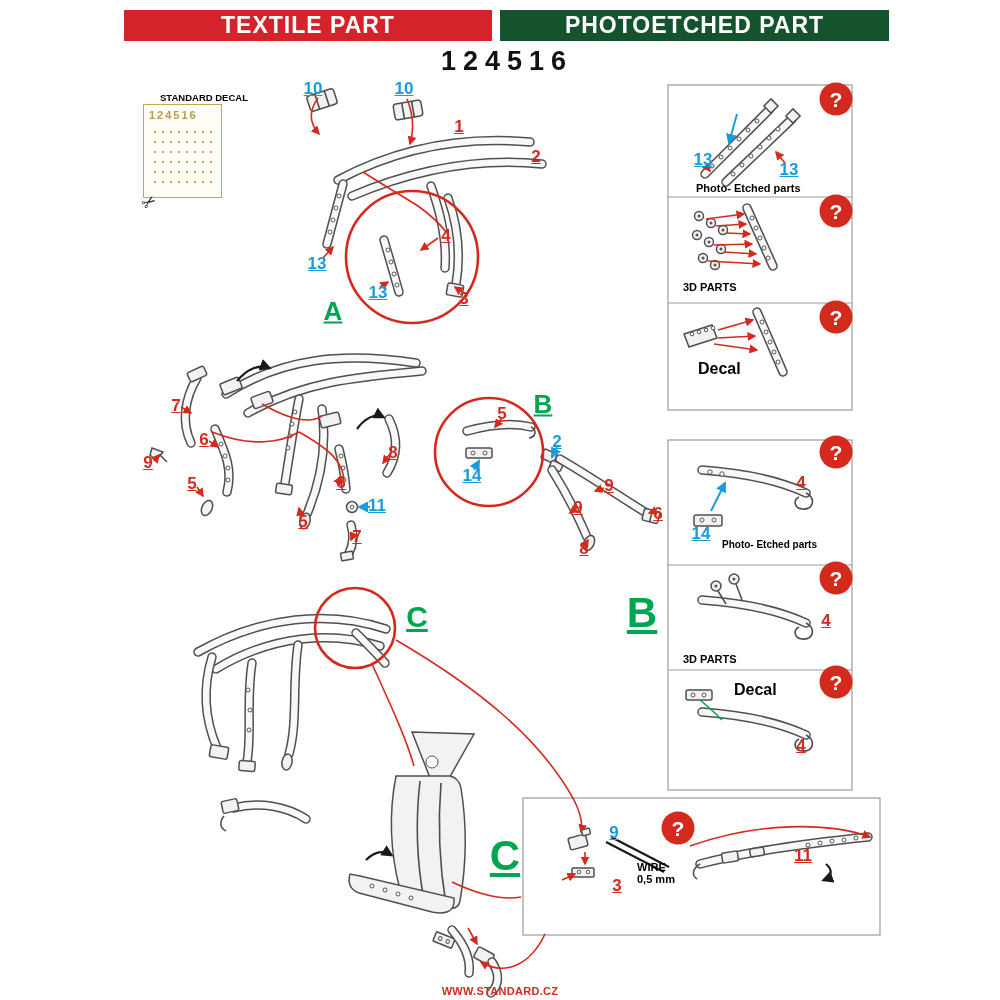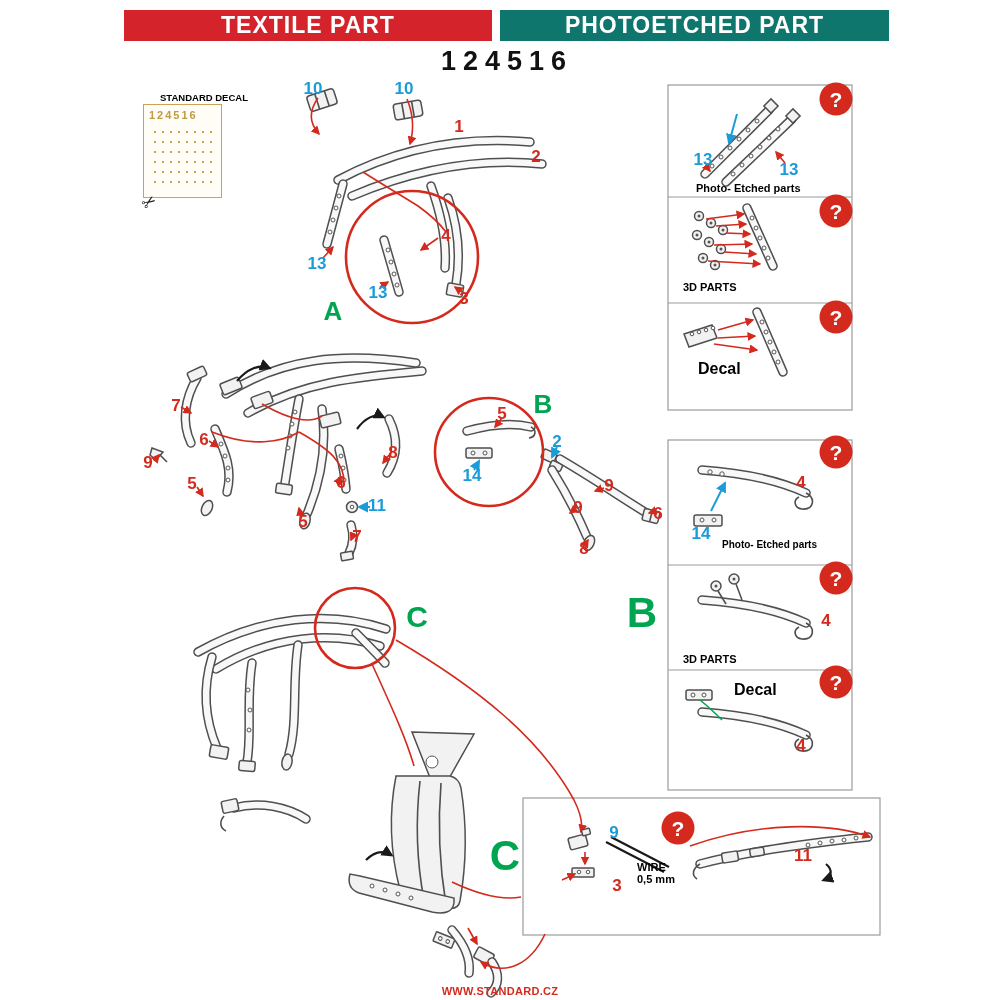--- a/index.html
+++ b/index.html
@@ -4,39 +4,39 @@
 <style>
   html,body{margin:0;padding:0;background:#fff;}
   #stage{position:relative;width:1000px;height:1000px;background:#fff;overflow:hidden;
          font-family:"Liberation Sans",sans-serif;}
   svg#art{position:absolute;left:0;top:0;}
 
   
   .bar{position:absolute;display:flex;align-items:center;justify-content:center;
        color:#fff;font:bold 23px "Liberation Sans",sans-serif;letter-spacing:1px;}
   .bar-red{left:108px;top:10px;width:368px;height:31px;background:#d4232a;margin-left:16px;}
-  .bar-blue{left:500px;top:10px;width:389px;height:31px;background:#0f766e;}
+  .bar-blue{left:500px;top:10px;width:389px;height:31px;background:#14532d;}
   .kitnum{position:absolute;left:407px;top:46px;width:200px;text-align:center;
           font:bold 27px "Liberation Sans",sans-serif;letter-spacing:7px;color:#111;}
 
   
   .decal-title{position:absolute;left:160px;top:92px;font:bold 9.5px "Liberation Sans",sans-serif;color:#000;}
   .decal-sheet{position:absolute;left:143px;top:104px;width:77px;height:92px;
                border:1px solid #c9a452;background:#fffdf6;}
   .decal-num{position:absolute;left:5px;top:4px;color:#bf9b45;
              font:bold 11px "Liberation Sans",sans-serif;letter-spacing:2px;}
   .decal-dots{position:absolute;left:7px;top:22px;right:5px;bottom:6px;
               background-image:radial-gradient(circle,#c9a452 1.1px,transparent 1.4px);
               background-size:8px 10px;}
   .scissors{position:absolute;left:142px;top:192px;font-size:17px;color:#222;
             transform:rotate(-35deg);}
 
   
   .lbl{position:absolute;transform:translate(-50%,-50%);white-space:nowrap;
-       font:bold 17px "Liberation Sans",sans-serif;}
+       font:bold 17px "Liberation Sans",sans-serif;text-decoration:underline;}
   .red{color:#d42a1e}.blue{color:#1b9cd9}.green{color:#00a551}
   .letter{font-size:26px;}
 
   
   .cap{position:absolute;font:bold 11px "Liberation Sans",sans-serif;color:#000;white-space:nowrap;}
   .cap12{font-size:16px}.cap10{font-size:10px}
   .wire{position:absolute;font:bold 11px "Liberation Sans",sans-serif;color:#000;line-height:12px;}
 
   
   .q{position:absolute;width:33px;height:33px;border-radius:50%;background:#d42a1e;color:#fff;

